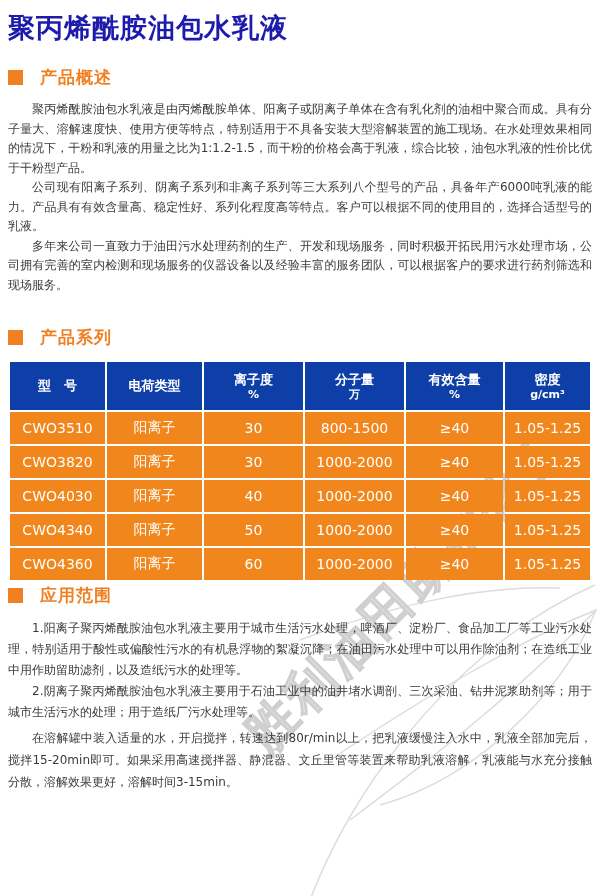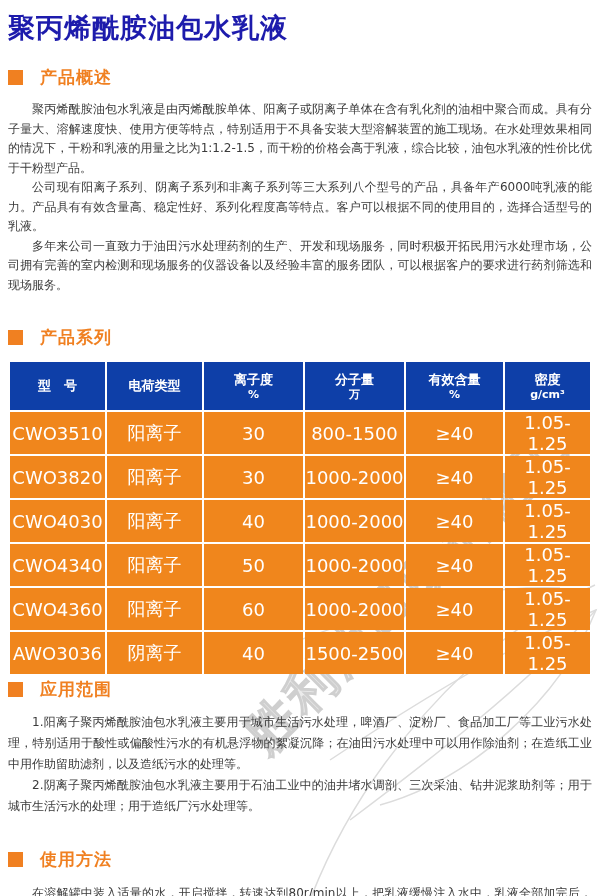--- a/index.html
+++ b/index.html
@@ -69,21 +69,21 @@
     vertical-align:middle;
   }
   table.product th .sub{
     font-size:11px;
     font-weight:bold;
     line-height:12px;
   }
   table.product td{
     background:var(--row-orange,#f0861c);
     color:#ffffff;
-    font-size:18px;
+    font-size:14px;
     height:32px;
     text-align:center;
     vertical-align:middle;
     padding:0;
   }
   
   .watermark{
     position:absolute;
     z-index:0;
     left:0;top:0;width:600px;height:896px;
@@ -205,39 +205,27 @@
           <td>1.05-1.25</td>
         </tr>
         <tr>
           <td>CWO4360</td>
           <td>阳离子</td>
           <td>60</td>
           <td>1000-2000</td>
           <td>≥40</td>
           <td>1.05-1.25</td>
         </tr>
-        <tr>
-          <td>AWO3036</td>
-          <td>阴离子</td>
-          <td>40</td>
-          <td>1500-2500</td>
-          <td>≥40</td>
-          <td>1.05-1.25</td>
-        </tr>
       </tbody>
   </table>
 
   <div class="section-head mt18">
     <span class="sq"></span>
     <span class="head-text">应用范围</span>
   </div>
   <div class="para-block">
     <p class="para loose">1.阳离子聚丙烯酰胺油包水乳液主要用于城市生活污水处理，啤酒厂、淀粉厂、食品加工厂等工业污水处理，特别适用于酸性或偏酸性污水的有机悬浮物的絮凝沉降；在油田污水处理中可以用作除油剂；在造纸工业中用作助留助滤剂，以及造纸污水的处理等。</p>
     <p class="para loose">2.阴离子聚丙烯酰胺油包水乳液主要用于石油工业中的油井堵水调剖、三次采油、钻井泥浆助剂等；用于城市生活污水的处理；用于造纸厂污水处理等。</p>
   </div>
 
-  <div class="section-head mt16">
-    <span class="sq"></span>
-    <span class="head-text">使用方法</span>
-  </div>
   <p class="para usage">在溶解罐中装入适量的水，开启搅拌，转速达到80r/min以上，把乳液缓慢注入水中，乳液全部加完后，搅拌15-20min即可。如果采用高速搅拌器、静混器、文丘里管等装置来帮助乳液溶解，乳液能与水充分接触分散，溶解效果更好，溶解时间3-15min。</p>
 
 </div>
 
 </body></html>

